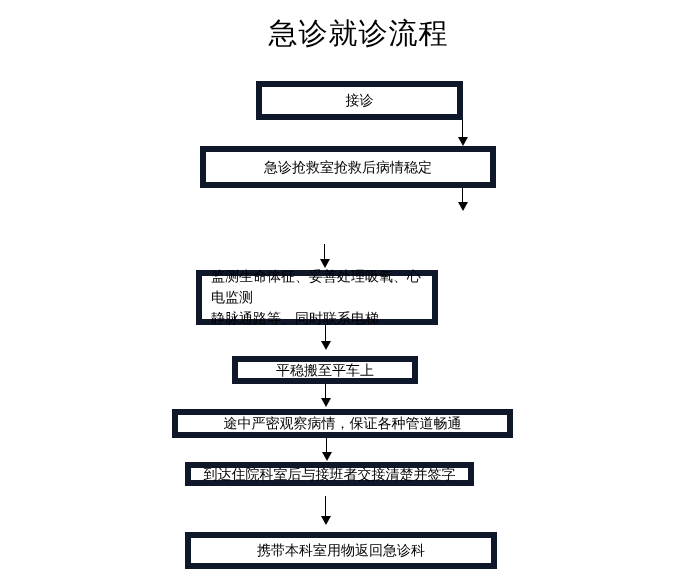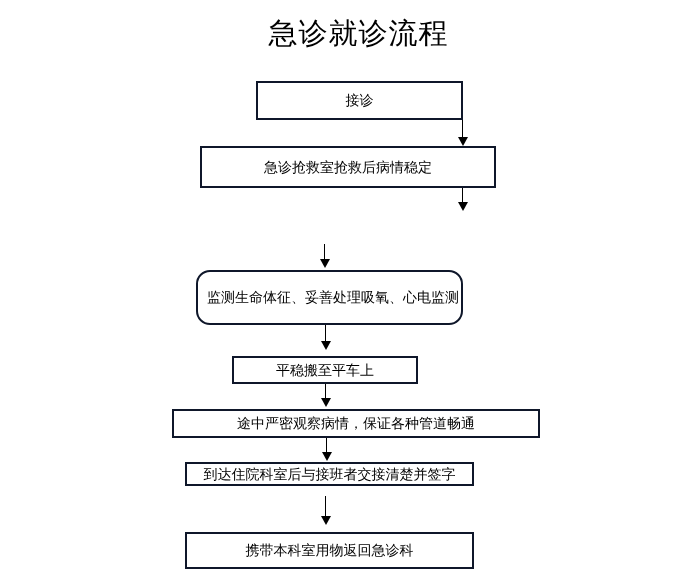--- a/index.html
+++ b/index.html
@@ -32,21 +32,21 @@
     font-size: 29px;
     line-height: 38px;
     letter-spacing: 1px;
     color: #000000;
     white-space: nowrap;
     padding-left: 16px;
   }
   .node {
     position: absolute;
     box-sizing: border-box;
-    border: 2px solid #0f172a;
+    border: 6px solid #0f172a;
     background: #ffffff;
     display: flex;
     align-items: center;
     justify-content: center;
     font-family: "DejaVu Sans", "Liberation Sans", sans-serif;
     font-size: 14px;
     line-height: 21px;
     color: #000000;
     text-align: center;
     white-space: nowrap;
@@ -97,47 +97,48 @@
     <span>急诊抢救室抢救后病情稳定</span>
   </div>
 
   <div class="conn vline" style="left:462px; top:188px; height:20px;"></div>
   <div class="arrowhead" style="left:458px; top:202px;"></div>
 
 
   <div class="conn vline" style="left:324px; top:244px; height:19px;"></div>
   <div class="arrowhead" style="left:320px; top:259px;"></div>
 
-  <div class="node left-align" style="left:196px; top:270px; width:267px; height:55px;border-radius:14px;">
+  <div class="node left-align" style="left:196px; top:270px; width:242px; height:55px;">
     <span class="lines">
       <span class="ln">监测生命体征、妥善处理吸氧、心电监测</span>
+      <span class="ln">静脉通路等、同时联系电梯</span>
     </span>
   </div>
 
   <div class="conn vline" style="left:325px; top:325px; height:20px;"></div>
   <div class="arrowhead" style="left:321px; top:341px;"></div>
 
   <div class="node" style="left:232px; top:356px; width:186px; height:28px;">
     <span>平稳搬至平车上</span>
   </div>
 
   <div class="conn vline" style="left:325px; top:384px; height:17px;"></div>
   <div class="arrowhead" style="left:321px; top:398px;"></div>
 
-  <div class="node" style="left:172px; top:409px; width:368px; height:29px;align-items:center;">
+  <div class="node" style="left:172px; top:409px; width:341px; height:29px;align-items:center;">
     <span>途中严密观察病情，保证各种管道畅通</span>
   </div>
 
   <div class="conn vline" style="left:326px; top:438px; height:16px;"></div>
   <div class="arrowhead" style="left:322px; top:452px;"></div>
 
   <div class="node" style="left:185px; top:462px; width:289px; height:24px;">
     <span>到达住院科室后与接班者交接清楚并签字</span>
   </div>
 
   <div class="conn vline" style="left:325px; top:496px; height:24px;"></div>
   <div class="arrowhead" style="left:321px; top:516px;"></div>
 
-  <div class="node" style="left:185px; top:532px; width:289px; height:37px;">
+  <div class="node" style="left:185px; top:532px; width:312px; height:37px;">
     <span>携带本科室用物返回急诊科</span>
   </div>
 
 </div>
 
 </body></html>

